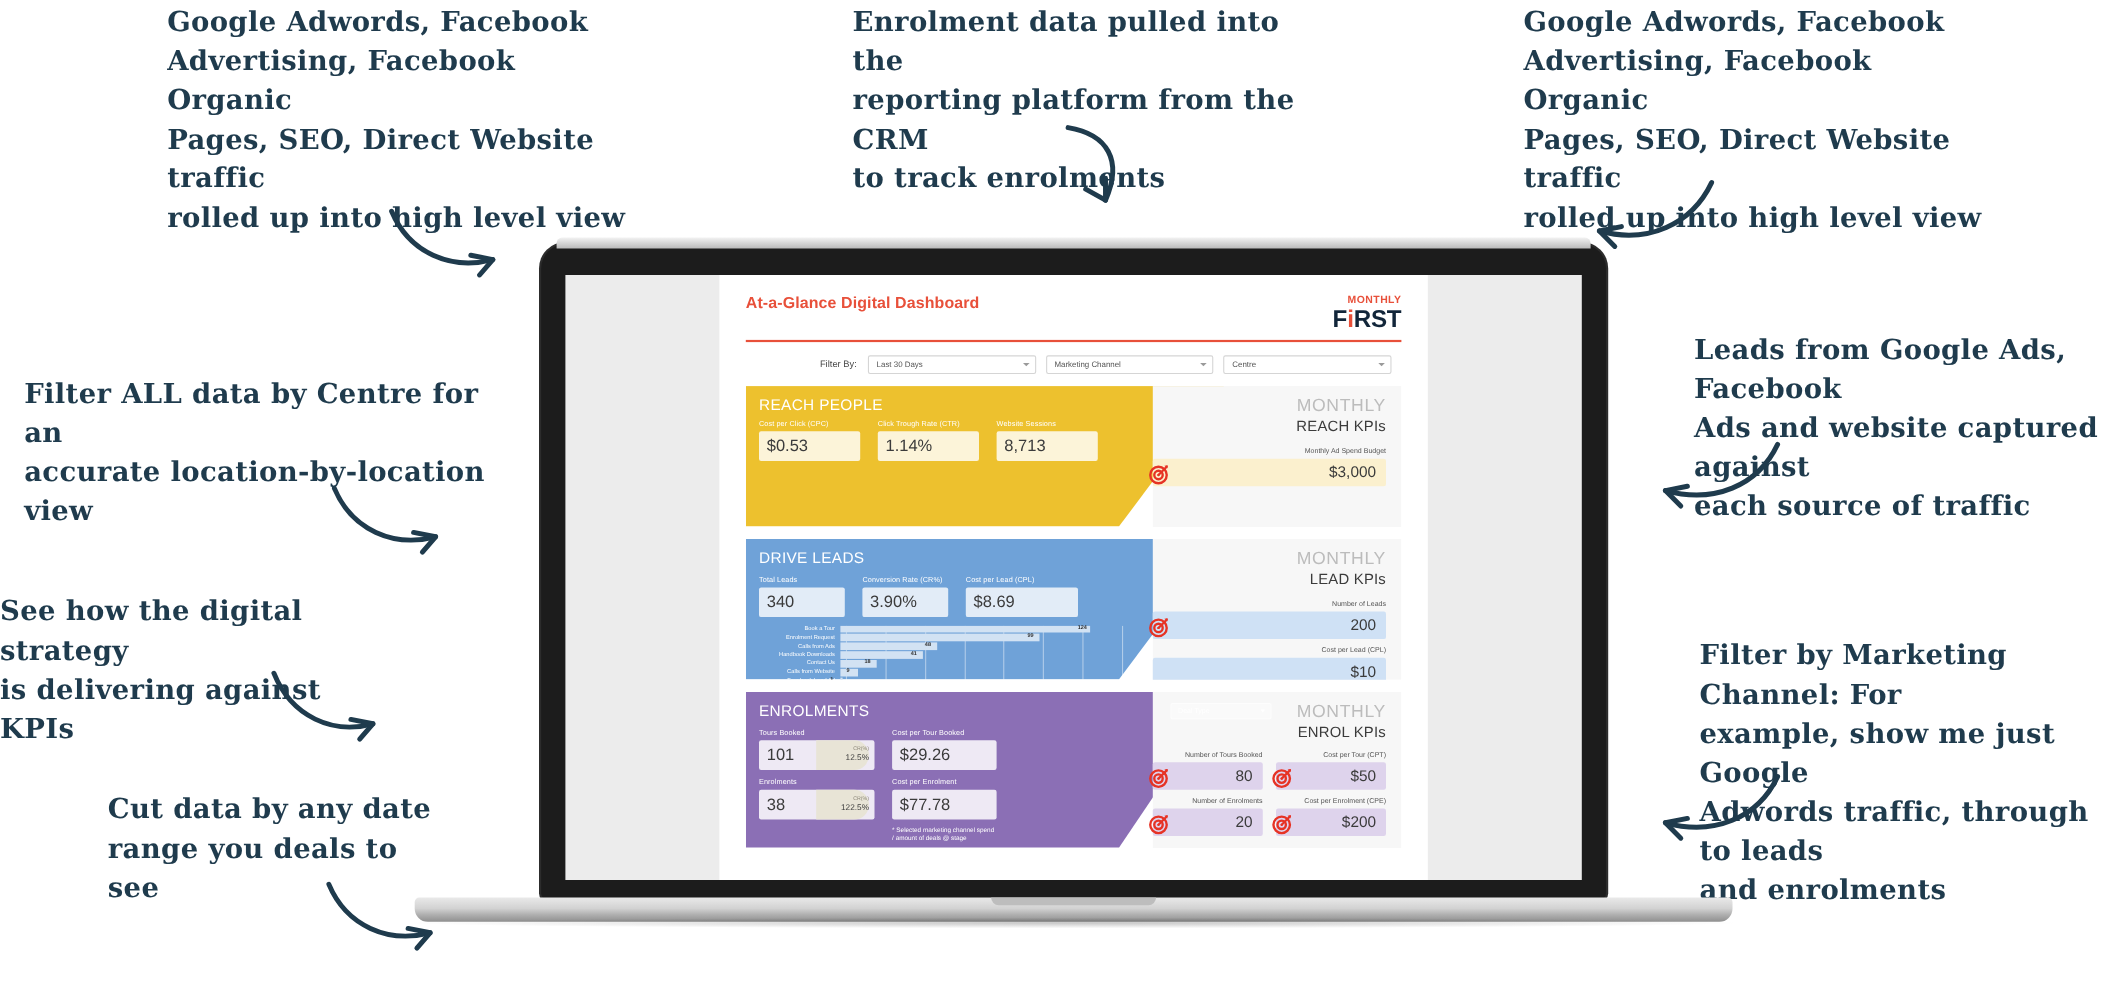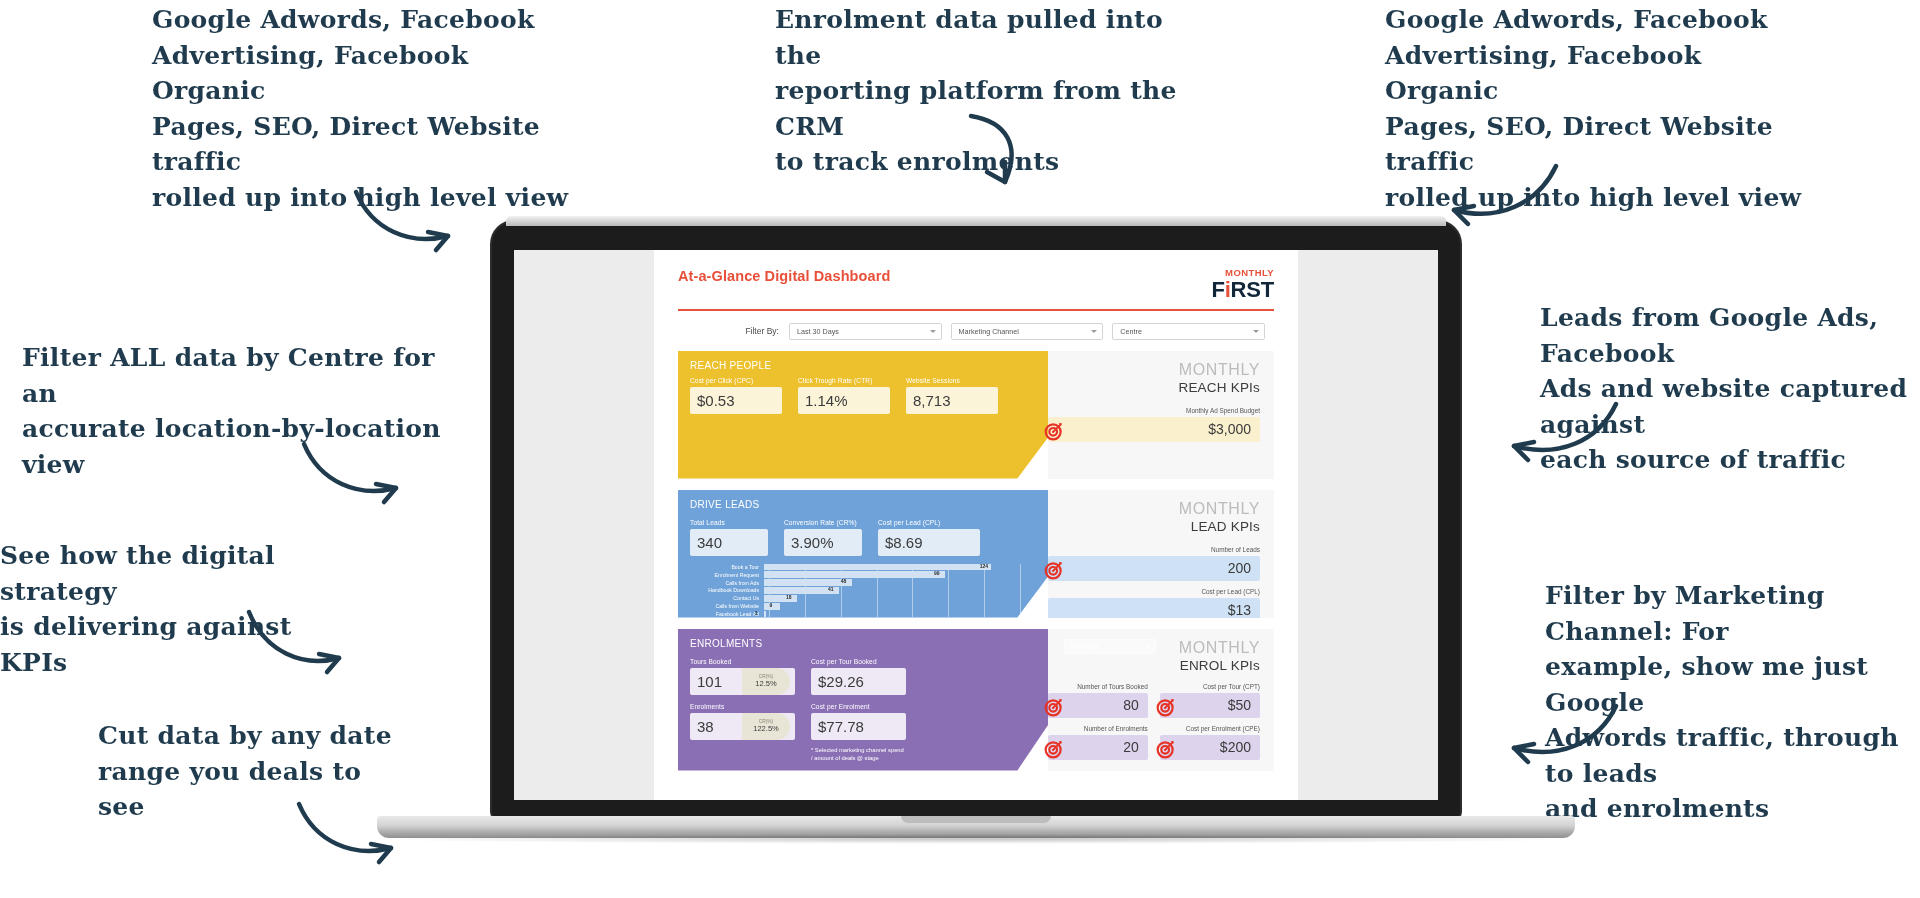--- a/index.html
+++ b/index.html
@@ -93,21 +93,21 @@
   .band .kpi {
     position:absolute; right:0; top:0; height:100%; width:38%;
     background:#f7f7f7;
   }
   .band.reach .color { background:#edc12e; clip-path: polygon(0 0, 100% 0, 78% 100%, 0 100%); }
   .band.leads .color { background:#6fa2d8; clip-path: polygon(0 0, 100% 0, 78% 100%, 0 100%); }
   .band.enrol { height:142px; }
   .band.enrol .color { background:#8b6fb5; clip-path: polygon(0 0, 100% 0, 78% 100%, 0 100%); }
 
   .band-inner { position:relative; z-index:3; padding:9px 12px; height:100%; }
-  .band-title { color:#ffffff; font-size:10px; letter-spacing:.3px; }
+  .band-title { color:#ffffff; font-size:14px; letter-spacing:.3px; }
 
   .metrics { display:flex; gap:16px; margin-top:9px; }
   .metric { width:92px; }
   .metric .cap { font-size:6.6px; color:#ffffff; margin-bottom:3px; letter-spacing:.1px; }
   .metric .val {
     background:rgba(255,255,255,.82); height:27px; border-radius:2px;
     display:flex; align-items:center; padding:0 7px; font-size:15px; color:#3b3b3b;
   }
   .band.leads .metric .val { background:rgba(255,255,255,.8); }
   .band.enrol .metric .val { background:rgba(255,255,255,.85); }
@@ -141,21 +141,21 @@
   }
   .gridlines { position:absolute; left:79px; right:0; top:0; height:53px; }
   .gridlines i { position:absolute; top:0; bottom:0; width:1px; background:rgba(255,255,255,.45); }
 
   .pill {
     display:flex; align-items:center; background:rgba(255,255,255,.85); border-radius:2px; height:27px;
   }
   .pill .num { width:52px; padding:0 7px; font-size:15px; color:#3b3b3b; display:flex; align-items:center; height:100%;}
   .pill .cr {
     background:#e8e4d6; border-radius:0 14px 14px 0; height:100%; width:48px;
-    display:flex; flex-direction:column; justify-content:center; align-items:center;
+    display:flex; flex-direction:column; justify-content:center; align-items:flex-end;
   }
   .pill .cr .t { font-size:4.8px; color:#8a8577; }
   .pill .cr .v { font-size:7.5px; color:#3b3b3b; }
 
   .deal-sel {
     position:absolute; right:118px; top:10px; width:92px; height:15px;
     background:rgba(255,255,255,.35); border:1px solid rgba(255,255,255,.55);
     border-radius:2px; display:flex; align-items:center; padding:0 12px 0 6px;
     font-size:6.4px; color:#ffffff; z-index:5;
   }
@@ -334,21 +334,21 @@
               <svg class="target" viewBox="0 0 24 24">
                   <circle cx="11" cy="13" r="9" fill="none" stroke="#e63325" stroke-width="2.6"></circle>
                   <circle cx="11" cy="13" r="4.6" fill="none" stroke="#e63325" stroke-width="2.6"></circle>
                   <circle cx="11" cy="13" r="1.3" fill="#e63325"></circle>
                   <path d="M11 13 L20 4" stroke="#e63325" stroke-width="2.4" stroke-linecap="round"></path>
                   <path d="M17.5 3 l3.6 -.6 -.6 3.6z" fill="#e63325"></path>
                 </svg>
             </div>
             <div class="kpi-field" style="margin-top:7px;">
               <div class="cap">Cost per Lead (CPL)</div>
-              <div class="box">$13</div>
+              <div class="box">$10</div>
             </div>
           </div>
 
           <div class="band-inner">
             <div class="band-title">DRIVE LEADS</div>
             <div class="metrics">
               <div class="metric" style="width:78px;">
                 <div class="cap">Total Leads</div>
                 <div class="val">340</div>
               </div>

